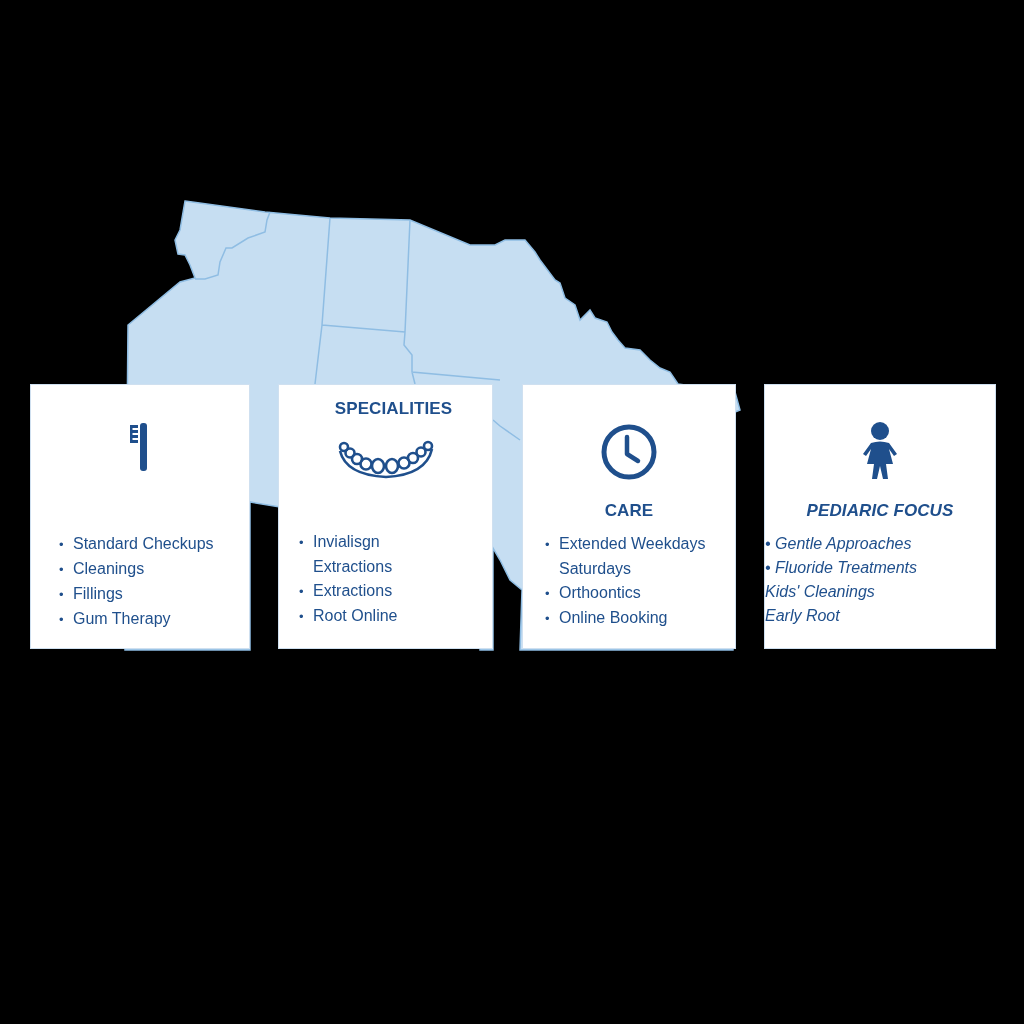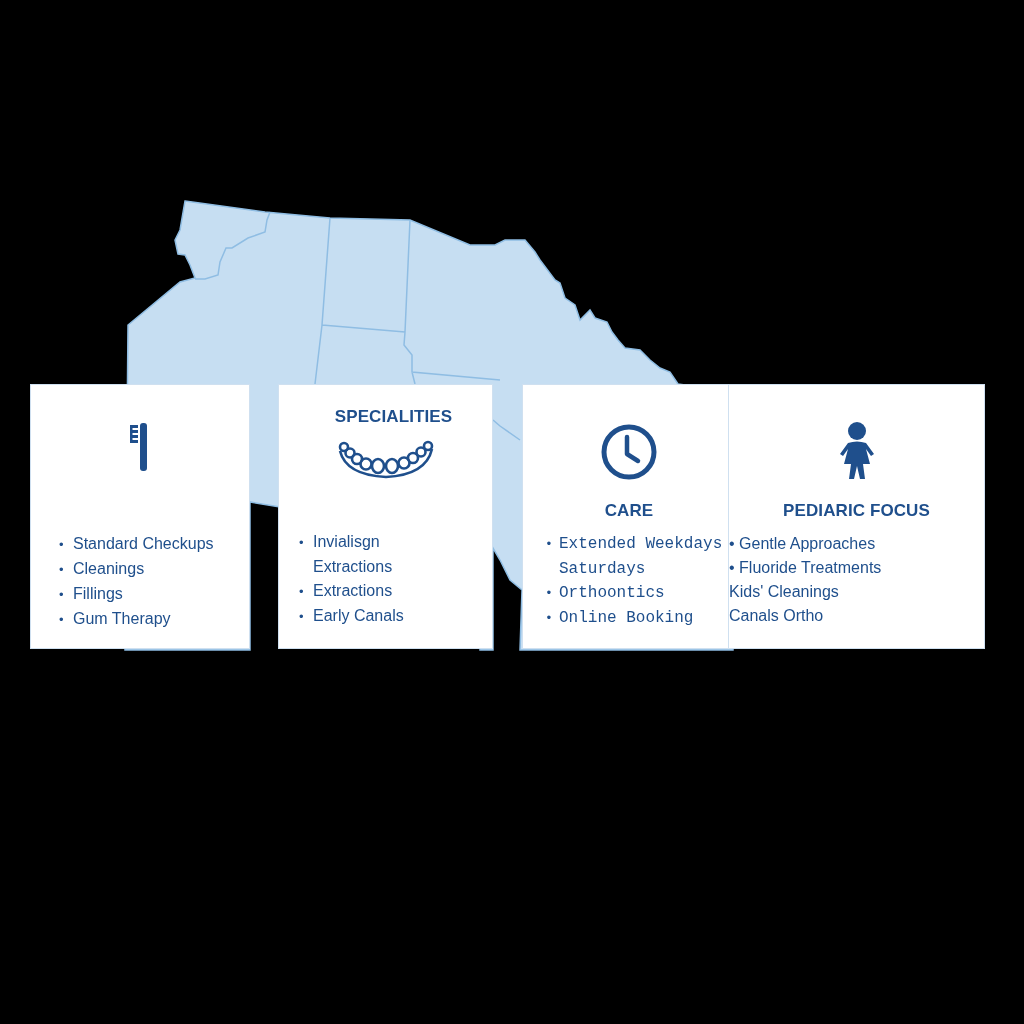--- a/index.html
+++ b/index.html
@@ -96,21 +96,21 @@
   </div>
   <ul style="left:28px; top:147px;">
     <li><span class="bullet">•</span><span>Standard Checkups</span></li>
     <li><span class="bullet">•</span><span>Cleanings</span></li>
     <li><span class="bullet">•</span><span>Fillings</span></li>
     <li><span class="bullet">•</span><span>Gum Therapy</span></li>
   </ul>
 </div>
 
 <div class="card" style="left:278px; width:215px;">
-  <div class="title" style="top:22px;padding-left:16px;">SPECIALITIES</div>
+  <div class="title" style="top:14px;padding-left:16px;">SPECIALITIES</div>
   <div class="icon" style="top:54px;">
     <svg width="100" height="42" viewBox="0 0 100 42">
       <g fill="none" stroke="#1f4f8c" stroke-width="2.6">
         <path d="M4,12 Q10,36 50,38 Q90,36 96,10"></path>
         <circle cx="8" cy="8" r="4"></circle>
         <circle cx="14" cy="14" r="4.5"></circle>
         <circle cx="21" cy="20" r="5"></circle>
         <circle cx="30" cy="25" r="5.5"></circle>
         <ellipse cx="42" cy="27" rx="6" ry="7"></ellipse>
         <ellipse cx="56" cy="27" rx="6" ry="7"></ellipse>
@@ -118,47 +118,47 @@
         <circle cx="77" cy="19" r="5"></circle>
         <circle cx="85" cy="13" r="4.5"></circle>
         <circle cx="92" cy="7" r="4"></circle>
       </g>
     </svg>
   </div>
   <ul style="left:20px; top:145px;">
     <li><span class="bullet">•</span><span>Invialisgn</span></li>
     <li><span class="nobullet"></span><span>Extractions</span></li>
     <li><span class="bullet">•</span><span>Extractions</span></li>
-    <li><span class="bullet">•</span><span>Early Canals</span></li>
+    <li><span class="bullet">•</span><span>Root Online</span></li>
   </ul>
 </div>
 
 <div class="card" style="left:522px; width:214px;">
   <div class="icon" style="top:38px;">
     <svg width="58" height="58" viewBox="0 0 58 58">
       <circle cx="29" cy="29" r="25" fill="none" stroke="#1f4f8c" stroke-width="5"></circle>
       <path d="M27,14 L27,31 L38,38" fill="none" stroke="#1f4f8c" stroke-width="4.5" stroke-linecap="round" stroke-linejoin="round"></path>
     </svg>
   </div>
   <div class="title" style="top:116px;">CARE</div>
-  <ul style="left:22px; top:147px;font-family:Liberation Mono, monospace;">
+  <ul style="left:22px; top:147px;">
     <li><span class="bullet">•</span><span>Extended Weekdays</span></li>
     <li><span class="nobullet"></span><span>Saturdays</span></li>
     <li><span class="bullet">•</span><span>Orthoontics</span></li>
     <li><span class="bullet">•</span><span>Online Booking</span></li>
   </ul>
 </div>
 
-<div class="card center" style="left:728px; width:257px;">
+<div class="card center" style="left:764px; width:232px;font-style:italic;">
   <div class="icon" style="top:36px;">
     <svg width="40" height="62" viewBox="0 0 40 62">
       <circle cx="20" cy="10" r="9" fill="#1f4f8c"></circle>
       <path d="M11,22 Q20,19 29,22 L37,33 L34,35 L29,28 L33,43 L26,43 L28,58 L23,58 L20,45 L17,58 L12,58 L14,43 L7,43 L11,28 L6,35 L3,33 Z" fill="#1f4f8c"></path>
     </svg>
   </div>
   <div class="title" style="top:116px;">PEDIARIC FOCUS</div>
   <ul style="left:0; right:0; top:147px;">
     <li><span>•</span> <span>Gentle Approaches</span></li>
     <li><span>•</span> <span>Fluoride Treatments</span></li>
     <li><span></span><span>Kids' Cleanings</span></li>
-    <li><span></span><span>Canals Ortho</span></li>
+    <li><span></span><span>Early Root</span></li>
   </ul>
 </div>
 
 </body></html>

